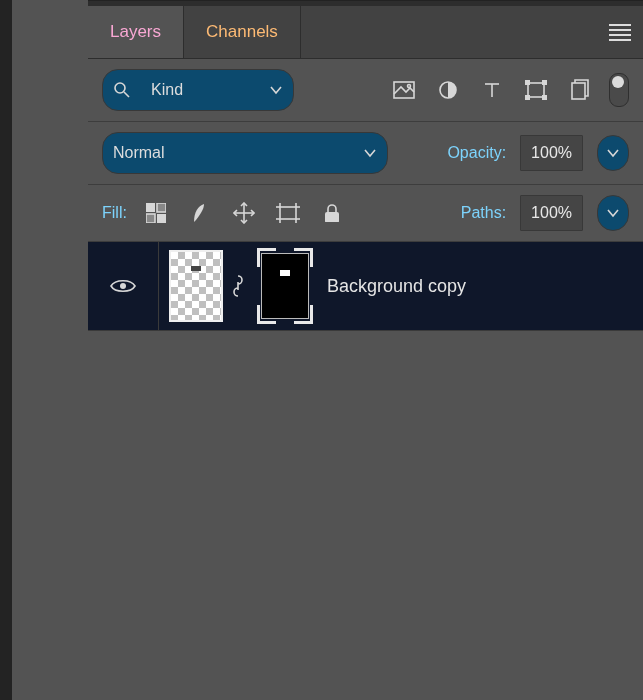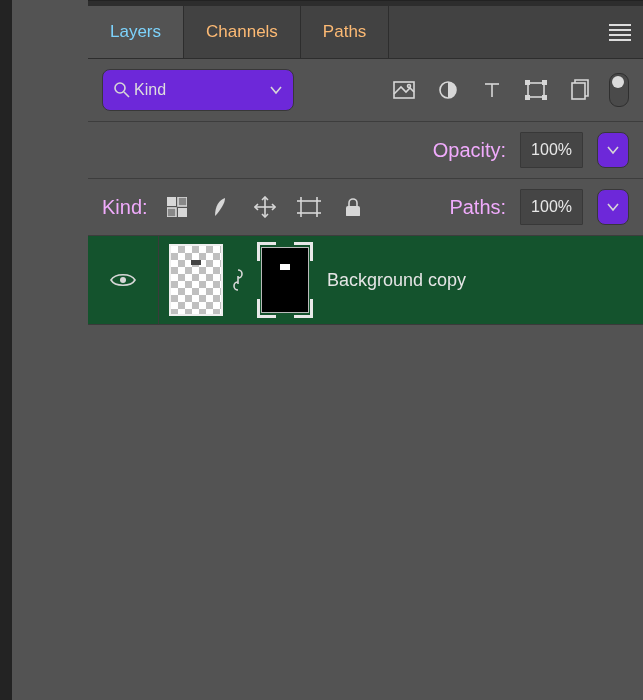--- a/index.html
+++ b/index.html
@@ -4,38 +4,38 @@
 <style>
   html,body{margin:0;padding:0;background:#333;font-family:"Helvetica Neue",Arial,sans-serif;color:#d7d7d7;font-size:16px;-webkit-font-smoothing:antialiased}
   .stage{width:643px;height:700px;background:#323232;position:relative;overflow:hidden}
   .leftedge{position:absolute;left:0;top:0;width:12px;height:100%;background:#232323;border-right:1px solid #1f1f1f}
   .gutter{position:absolute;left:12px;top:0;width:76px;height:100%;background:#535353}
   .topstrip{position:absolute;left:88px;right:0;top:0;height:6px;background:#2d2d2d;border-top:1px solid #222}
   .panel{position:absolute;left:88px;right:0;top:6px;bottom:0;background:#535353;display:flex;flex-direction:column}
   
   .tabrow{display:flex;align-items:stretch;height:52px;background:#424242;border-bottom:1px solid #2d2d2d}
   .tab{display:flex;align-items:center;padding:0 22px;color:#fdba74;font-size:17px;border-right:1px solid #2d2d2d;cursor:default}
-  .tab.active{background:#535353;color:#7dd3fc}
+  .tab.active{background:#535353;color:#f9a8d4}
   .tabspacer{flex:1}
   .menubtn{width:46px;display:flex;align-items:center;justify-content:center}
   .ham{display:flex;flex-direction:column;gap:3px}
   .ham span{display:block;width:22px;height:2px;background:#ddd}
   
   .ctrlrow{display:flex;align-items:center;gap:14px;padding:10px 14px;border-bottom:1px solid #3d3d3d}
-  .select{background:#6d28d9;border:1px solid #383838;border-radius:8px;height:40px;display:inline-flex;align-items:center;padding:0 10px;gap:3px;color:#ddd}
+  .select{background:#0c4a6e;border:1px solid #383838;border-radius:16px;height:40px;display:inline-flex;align-items:center;padding:0 10px;gap:20px;color:#ddd}
   .select.small{height:34px}
   .chev{margin-left:4px}
   .iconbtn{width:30px;height:30px;display:inline-flex;align-items:center;justify-content:center;color:#ddd}
   .num{background:#454545;border:1px solid #383838;border-radius:1px;height:34px;display:inline-flex;align-items:center;padding:0 10px;color:#e8e8e8}
-  .label{color:#f0abfc;font-size:20px}
+  .label{color:#7dd3fc;font-size:16px}
   .grow{flex:1}
   
   .layers{flex:1;overflow:auto}
   .layer{display:flex;align-items:center;height:88px;border-bottom:1px solid #3a3a3a}
-  .layer.selected{background:#14532d}
+  .layer.selected{background:#0f172a}
   .eyecell{width:70px;display:flex;align-items:center;justify-content:center;height:100%;border-right:1px solid #3a3a3a}
   .thumb{width:50px;height:68px;border:1px solid #1c1c1c;background:#222;position:relative;margin-left:10px}
   .thumb.checker{background:
      linear-gradient(45deg,#bfbfbf 25%,transparent 25%,transparent 75%,#bfbfbf 75%),
      linear-gradient(45deg,#bfbfbf 25%,transparent 25%,transparent 75%,#bfbfbf 75%);
      background-color:#fff;background-size:14px 14px;background-position:0 0,7px 7px;border:2px solid #efefef}
   .thumb.photo{background:linear-gradient(#8ea6bd 0 45%,#4f5b5f 45% 70%,#2e2b24 70% 100%)}
   .thumb.photo::after{content:"";position:absolute;left:10px;bottom:8px;width:20px;height:34px;background:#3a3428;clip-path:polygon(10% 100%,0 40%,30% 10%,55% 20%,80% 0,100% 30%,90% 100%)}
   .mask{width:56px;height:76px;position:relative;margin-left:10px;display:flex;align-items:center;justify-content:center}
   .mask::before,.mask::after{content:"";position:absolute;width:16px;height:16px;border:3px solid #e9e9e9}
@@ -63,21 +63,20 @@
 <div class="stage">
   <div class="leftedge"></div>
   <div class="gutter"></div>
   <div class="topstrip"></div>
 
   <div class="panel">
 
     <div class="tabrow">
       <div class="tab active">Layers</div>
       <div class="tab">Channels</div>
-      <div class="tab">Paths</div>
       <div class="tabspacer"></div>
       <div class="menubtn">
         <div class="ham">
             <span></span>
             <span></span>
             <span></span>
             <span></span>
           </div>
       </div>
     </div>
@@ -126,32 +125,39 @@
       <span class="iconbtn">
         <svg width="20" height="22">
             <rect x="2" y="4" width="13" height="16"></rect>
             <polyline points="5,4 5,1 18,1 18,17 15,17"></polyline>
           </svg>
       </span>
       <div class="switch"></div>
     </div>
 
     <div class="ctrlrow">
+      <div class="select" style="width:264px">
+        <span>Normal</span>
+        <span class="grow"></span>
+        <svg width="14" height="14" class="chev">
+            <polyline points="2,4 7,10 12,4"></polyline>
+          </svg>
+      </div>
       <span class="grow"></span>
       <span class="label">Opacity:</span>
       <div class="num">100%</div>
       <div class="select small" style="width:22px;padding:0 4px;justify-content:center">
         <svg width="12" height="12">
             <polyline points="1,3 6,9 11,3"></polyline>
           </svg>
       </div>
     </div>
 
     <div class="ctrlrow">
-      <span class="label">Kind:</span>
+      <span class="label">Fill:</span>
       <span class="iconbtn">
         <svg width="20" height="20">
             <rect x="0" y="0" width="9" height="9" class="fillsvg"></rect>
             <rect x="11" y="0" width="9" height="9" fill="#888"></rect>
             <rect x="0" y="11" width="9" height="9" fill="#888"></rect>
             <rect x="11" y="11" width="9" height="9" class="fillsvg"></rect>
           </svg>
       </span>
       <span class="iconbtn">
         <svg width="20" height="22">

